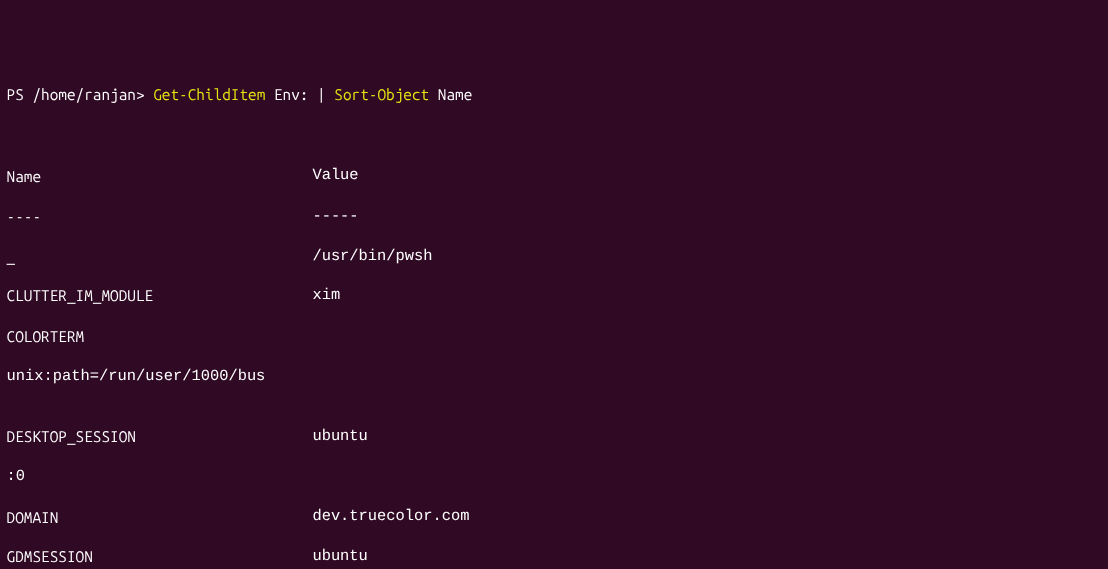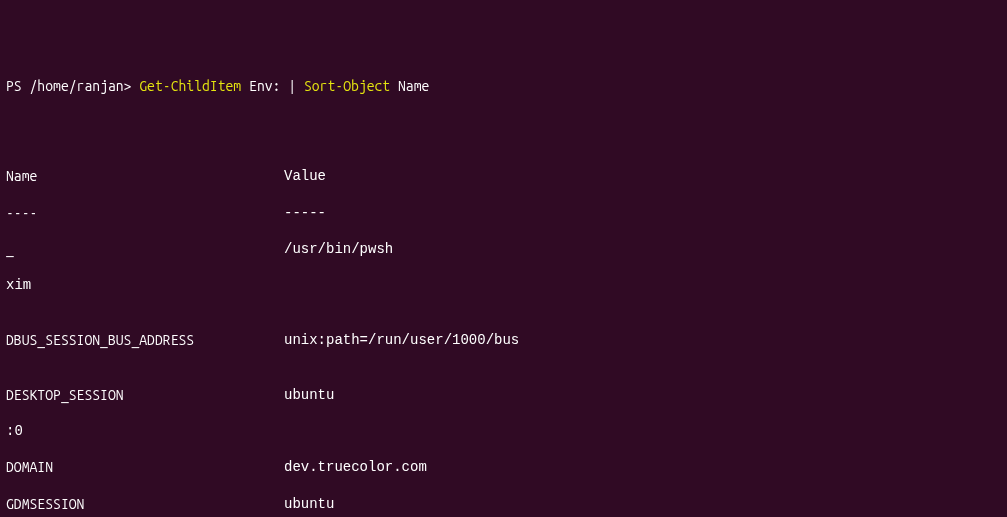--- a/index.html
+++ b/index.html
@@ -13,21 +13,21 @@
       font-family: 'Ubuntu Mono', 'DejaVu Sans Mono', 'Consolas', monospace;
       font-size: 14px;
       line-height: 1.3;
       padding: 4px 6px;
       white-space: pre;
       overflow: hidden;
       width: 1007px;
       height: 517px;
     }
     .prompt-line {
-      margin-bottom: 18px;
+      margin-bottom: 2px;
     }
     .prompt-prefix {
       color: #ffffff;
     }
     .cmdlet {
       color: #e5e510;
     }
     .param {
       color: #ffffff;
     }
@@ -49,23 +49,23 @@
 </head>
 <body>
 
 
 
 <div class="prompt-line"><span class="prompt-prefix">PS /home/ranjan&gt; </span><span class="cmdlet">Get-ChildItem</span><span class="param"> Env: | </span><span class="cmdlet">Sort-Object</span><span class="param"> Name</span></div>
 <div class="blank-line"></div>
 <div class="row"><span class="col-name">Name</span><span class="col-value">Value</span></div>
 <div class="row"><span class="col-name">----</span><span class="col-value">-----</span></div>
 <div class="row"><span class="col-name">_</span><span class="col-value">/usr/bin/pwsh</span></div>
-<div class="row"><span class="col-value">xim</span></div>
-<div class="row"></div>
-<div class="row"><span class="col-name">DBUS_SESSION_BUS_ADDRESS</span><span class="col-value">unix:path=/run/user/1000/bus</span></div>
+<div class="row"><span class="col-name">CLUTTER_IM_MODULE</span><span class="col-value">xim</span></div>
+<div class="row"><span class="col-name">COLORTERM</span></div>
+<div class="row"><span class="col-value">unix:path=/run/user/1000/bus</span></div>
 <div class="row"></div>
 <div class="row"><span class="col-name">DESKTOP_SESSION</span><span class="col-value">ubuntu</span></div>
 <div class="row"><span class="col-value">:0</span></div>
 <div class="row"><span class="col-name">DOMAIN</span><span class="col-value">dev.truecolor.com</span></div>
 <div class="row"><span class="col-name">GDMSESSION</span><span class="col-value">ubuntu</span></div>
 
 
 
 
 

